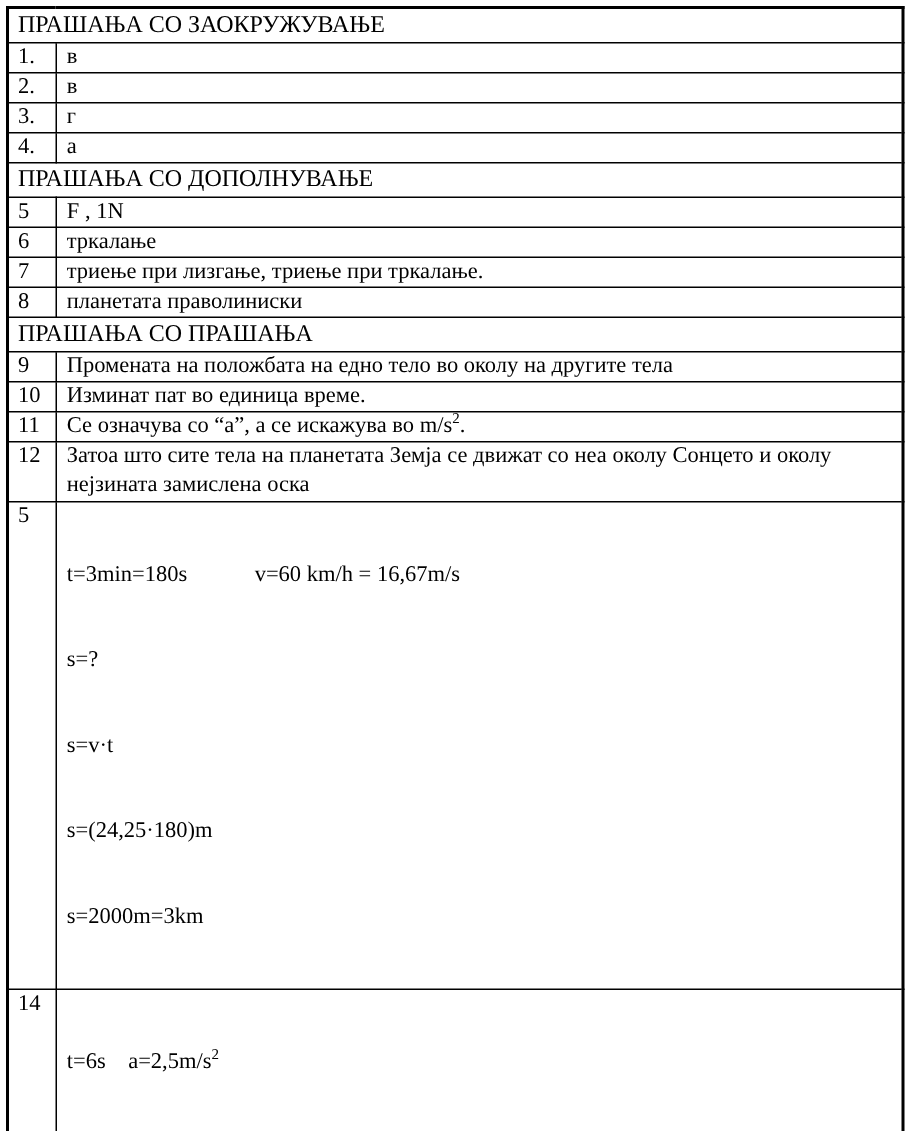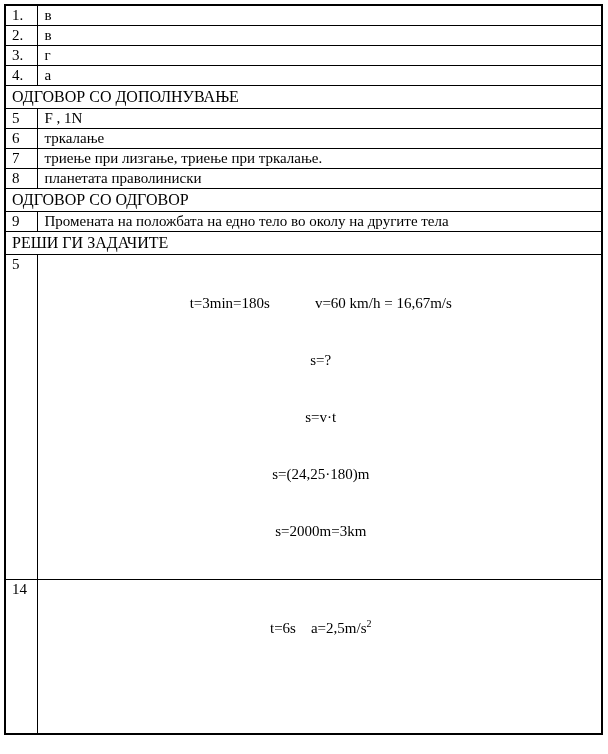--- a/index.html
+++ b/index.html
@@ -4,83 +4,95 @@
 <style>
   html,body{margin:0;padding:0;background:#fff;}
   body{width:608px;height:754px;font-family:"Liberation Serif",serif;color:#000;overflow:hidden;}
   table{border-collapse:collapse;margin:4px 4px 0 4px;width:599px;table-layout:fixed;border:2px solid #000;}
   td{border:1px solid #000;vertical-align:top;overflow:hidden;}
   .col-num{width:32px;}
   .hrow td{font-size:16px;height:22px;line-height:22px;padding:0 0 0 6px;white-space:nowrap;}
   .arow{height:19px;}
   .n{font-size:15px;line-height:19px;padding:0 0 0 6px;}
   .c{font-size:15px;line-height:19px;padding:0 4px 0 7px;white-space:pre-wrap;}
-  .trow .c{padding-top:1px;text-align:center;}
+  .trow .c{padding-top:1px;}
   .ln{line-height:19px;min-height:19px;white-space:pre-wrap;}
   sup{font-size:10px;line-height:0;}
   .r13{height:95px;}.r14{height:99px;}
 </style>
 </head>
 <body>
 
 <table>
   <colgroup>
       <col class="col-num">
       <col>
     </colgroup>
   <tbody>
 
+    <tr class="hrow">
+      <td colspan="2">ПРАШАЊА СО ЗАОКРУЖУВАЊЕ</td>
+    </tr>
     <tr class="arow">
       <td class="n">1.</td>
       <td class="c">в</td>
     </tr>
     <tr class="arow">
       <td class="n">2.</td>
       <td class="c">в</td>
     </tr>
     <tr class="arow">
       <td class="n">3.</td>
       <td class="c">г</td>
     </tr>
     <tr class="arow">
       <td class="n">4.</td>
       <td class="c">а</td>
     </tr>
 
     <tr class="hrow">
-      <td colspan="2">ОДГОВОР СО ДОПОЛНУВАЊЕ</td>
+      <td colspan="2">ПРАШАЊА СО ДОПОЛНУВАЊЕ</td>
     </tr>
     <tr class="arow">
       <td class="n">5</td>
       <td class="c">F , 1N</td>
     </tr>
     <tr class="arow">
       <td class="n">6</td>
       <td class="c">тркалање</td>
     </tr>
     <tr class="arow">
       <td class="n">7</td>
       <td class="c">триење при лизгање, триење при тркалање.</td>
     </tr>
     <tr class="arow">
       <td class="n">8</td>
       <td class="c">планетата праволиниски</td>
     </tr>
 
     <tr class="hrow">
-      <td colspan="2">ОДГОВОР СО ОДГОВОР</td>
+      <td colspan="2">ПРАШАЊА СО ПРАШАЊА</td>
     </tr>
     <tr class="arow">
       <td class="n">9</td>
       <td class="c">Промената на положбата на едно тело во околу на другите тела</td>
     </tr>
+    <tr class="arow">
+      <td class="n">10</td>
+      <td class="c">Изминат пат во единица време.</td>
+    </tr>
+    <tr class="arow">
+      <td class="n">11</td>
+      <td class="c">Се означува со “a”, а се искажува во m/s<sup>2</sup>.</td>
+    </tr>
+    <tr style="height:40px;">
+      <td class="n">12</td>
+      <td class="c">Затоа што сите тела на планетата Земја се движат со неа околу Сонцето и околу нејзината замислена оска</td>
+    </tr>
 
-    <tr class="hrow">
-      <td colspan="2">РЕШИ ГИ ЗАДАЧИТЕ</td>
-    </tr>
 
     <tr class="trow r13">
       <td class="n">5</td>
       <td class="c">
         <div class="ln">t=3min=180s            v=60 km/h = 16,67m/s</div>
         <div class="ln">s=?</div>
         <div class="ln">s=v·t</div>
         <div class="ln">s=(24,25·180)m</div>
         <div class="ln">s=2000m=3km</div>
       </td>

